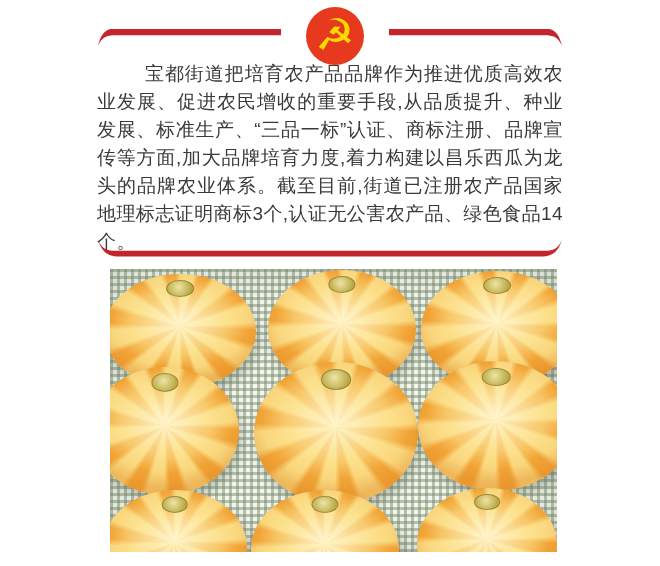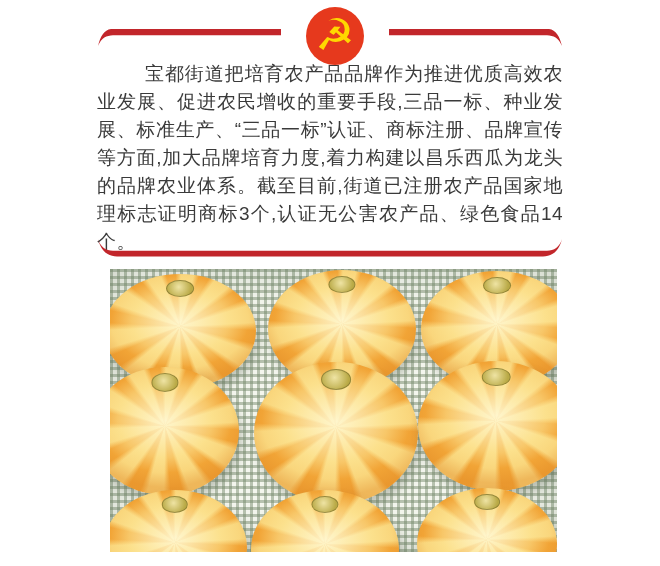--- a/index.html
+++ b/index.html
@@ -68,21 +68,21 @@
       <path class="rule-path" d="M184 2 L14 2 C7 3 3.5 9 1 19 C4.5 10.5 9.5 8.6 16 8.2 L184 8.2 Z"></path>
       <path class="rule-path" transform="translate(466 0) scale(-1 1)" d="M174 2 L14 2 C7 3 3.5 9 1 19 C4.5 10.5 9.5 8.6 16 8.2 L174 8.2 Z"></path>
     </svg>
 
     <div class="emblem">
       <span class="hs">☭</span>
     </div>
   </header>
 
   <main>
-    <p class="body-text">宝都街道把培育农产品品牌作为推进优质高效农业发展、促进农民增收的重要手段,三品一标、种业发展、标准生产、“三品一标”认证、商标注册、品牌宣传等方面,加大品牌培育力度,着力构建以昌乐西瓜为龙头的品牌农业体系。截至目前,街道已注册农产品国家地理标志证明商标3个,认证无公害农产品、绿色食品14个。</p>
+    <p class="body-text">宝都街道把培育农产品品牌作为推进优质高效农业发展、促进农民增收的重要手段,从品质提升、种业发展、标准生产、“三品一标”认证、商标注册、品牌宣传等方面,加大品牌培育力度,着力构建以昌乐西瓜为龙头的品牌农业体系。截至目前,街道已注册农产品国家地理标志证明商标3个,认证无公害农产品、绿色食品14个。</p>
 
     <svg class="bottom-rule" viewBox="0 0 466 20" xmlns="http://www.w3.org/2000/svg" aria-hidden="true">
       <path class="rule-path" d="M1 1 C3.5 9.5 9 12.4 16 12.8 L450 12.8 C457 12.4 462.5 9.5 465 1 C462 13.5 455 18.2 446 18.6 L20 18.6 C11 18.2 4 13.5 1 1 Z"></path>
     </svg>
 
     <figure class="photo" aria-label="nine yellow striped mini pumpkins arranged in three rows on a green and white gingham cloth">
         <div class="pumpkin" style="left: -6px; top: 5px; width: 152px; height: 114px;"></div>
         <div class="pumpkin" style="left: 158px; top: 1px; width: 148px; height: 118px;"></div>
         <div class="pumpkin" style="left: 311px; top: 2px; width: 152px; height: 116px;"></div>
         <div class="pumpkin" style="left: -19px; top: 98px; width: 148px; height: 128px;"></div>

